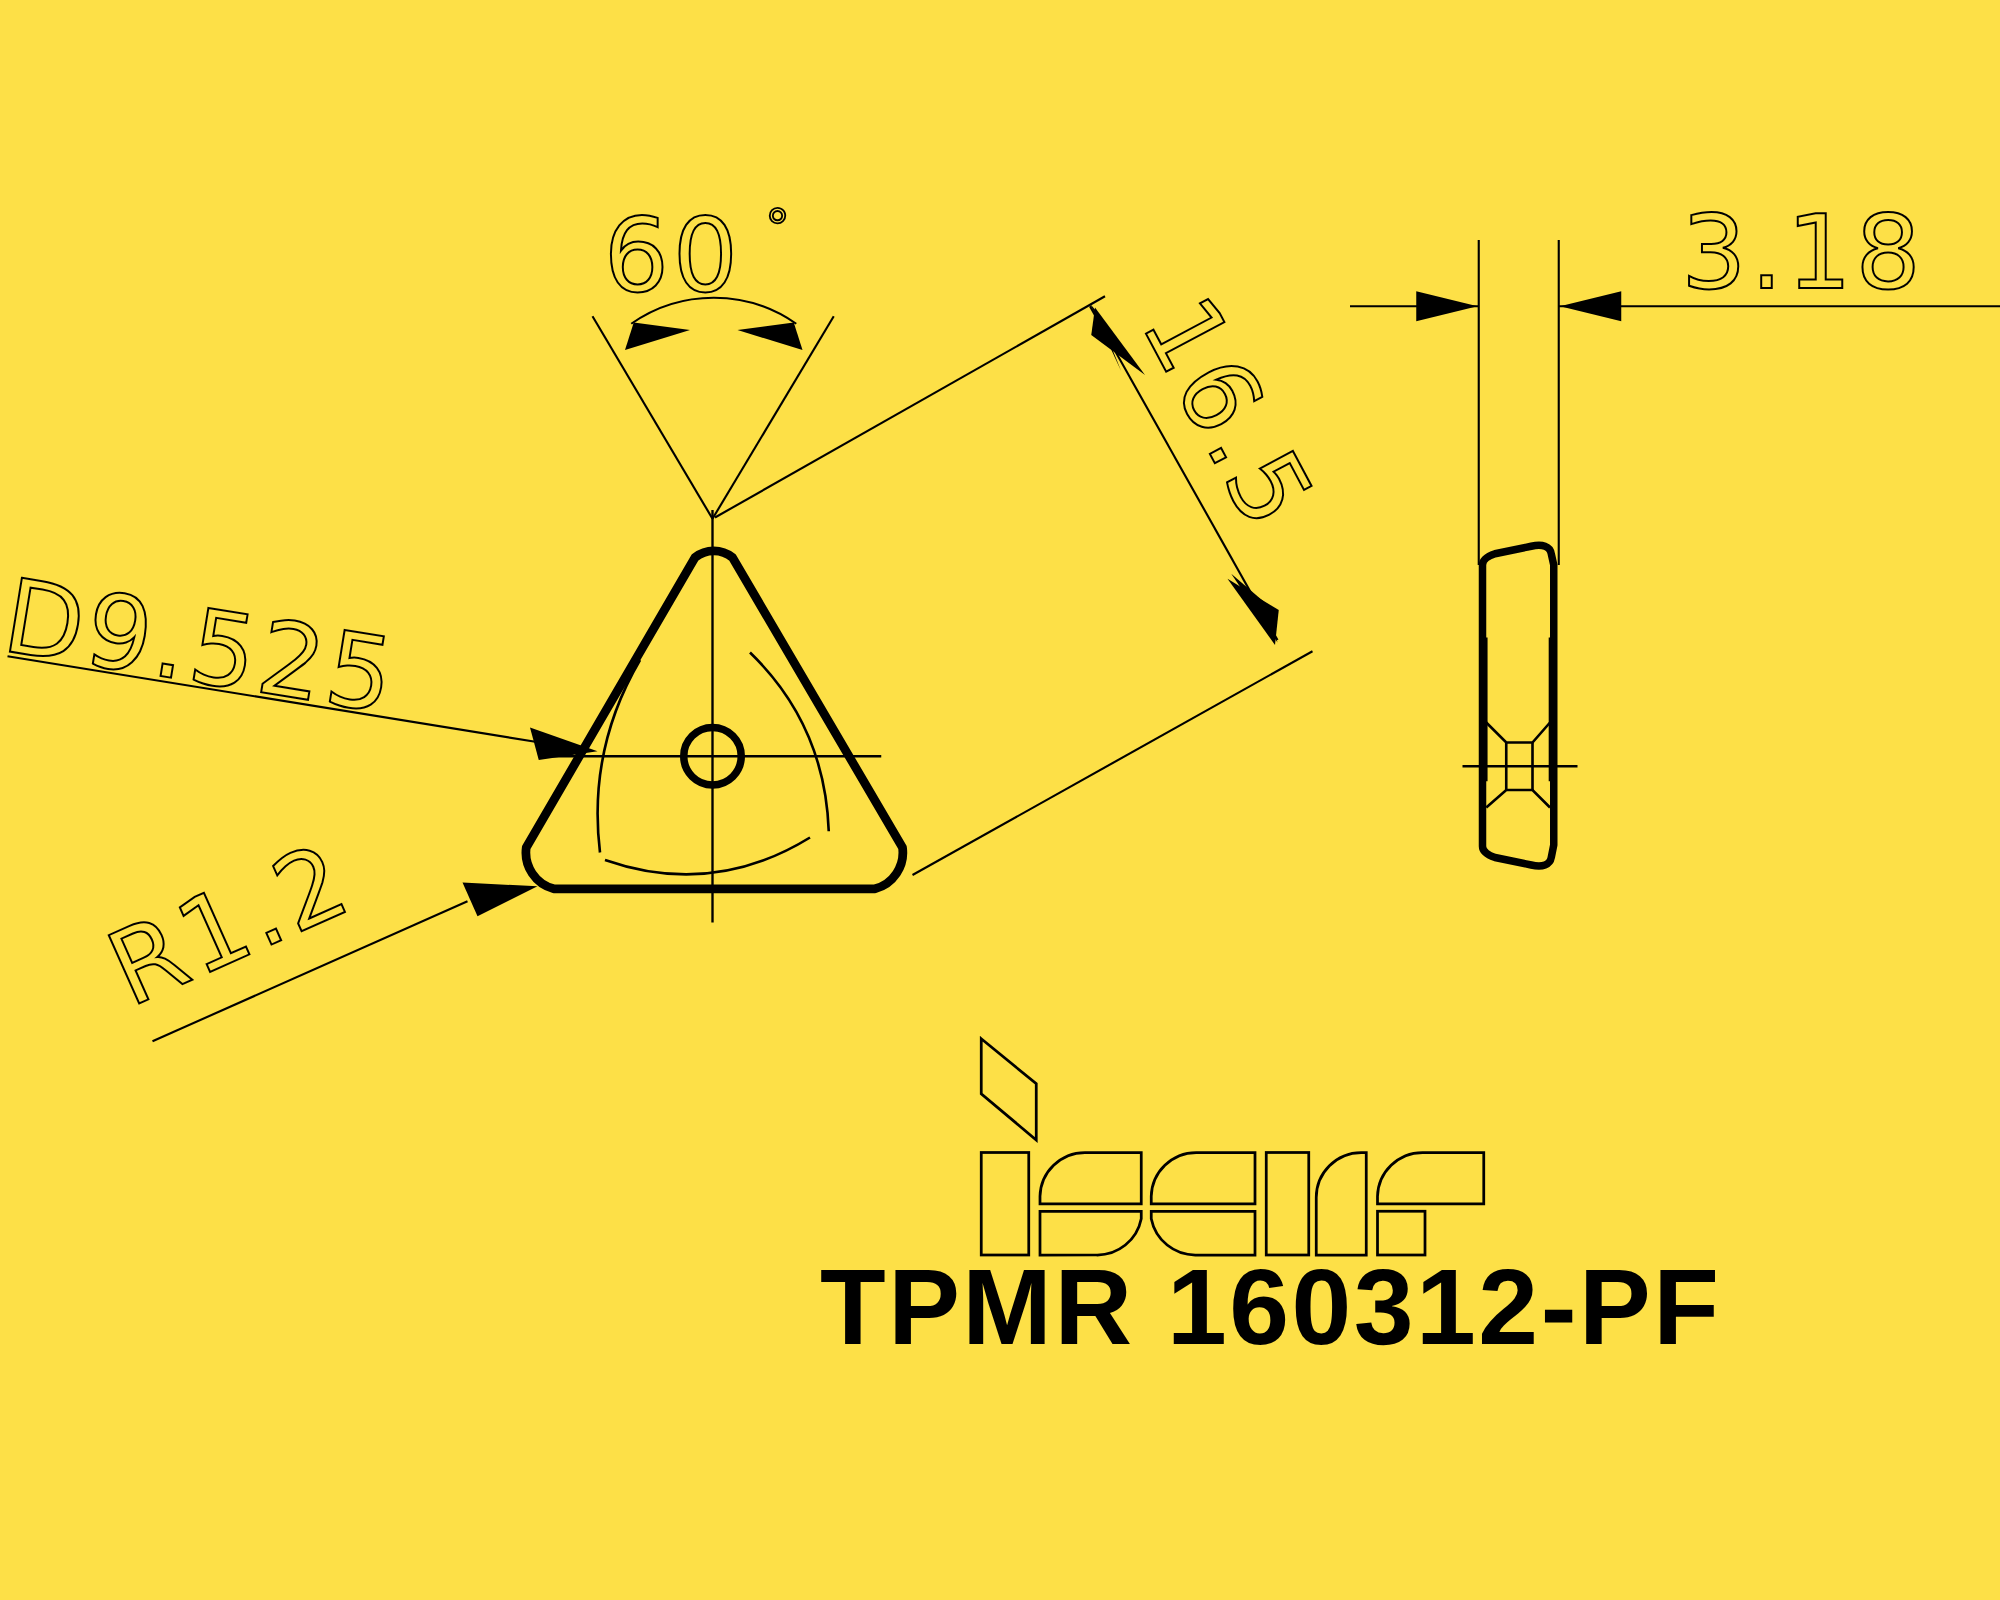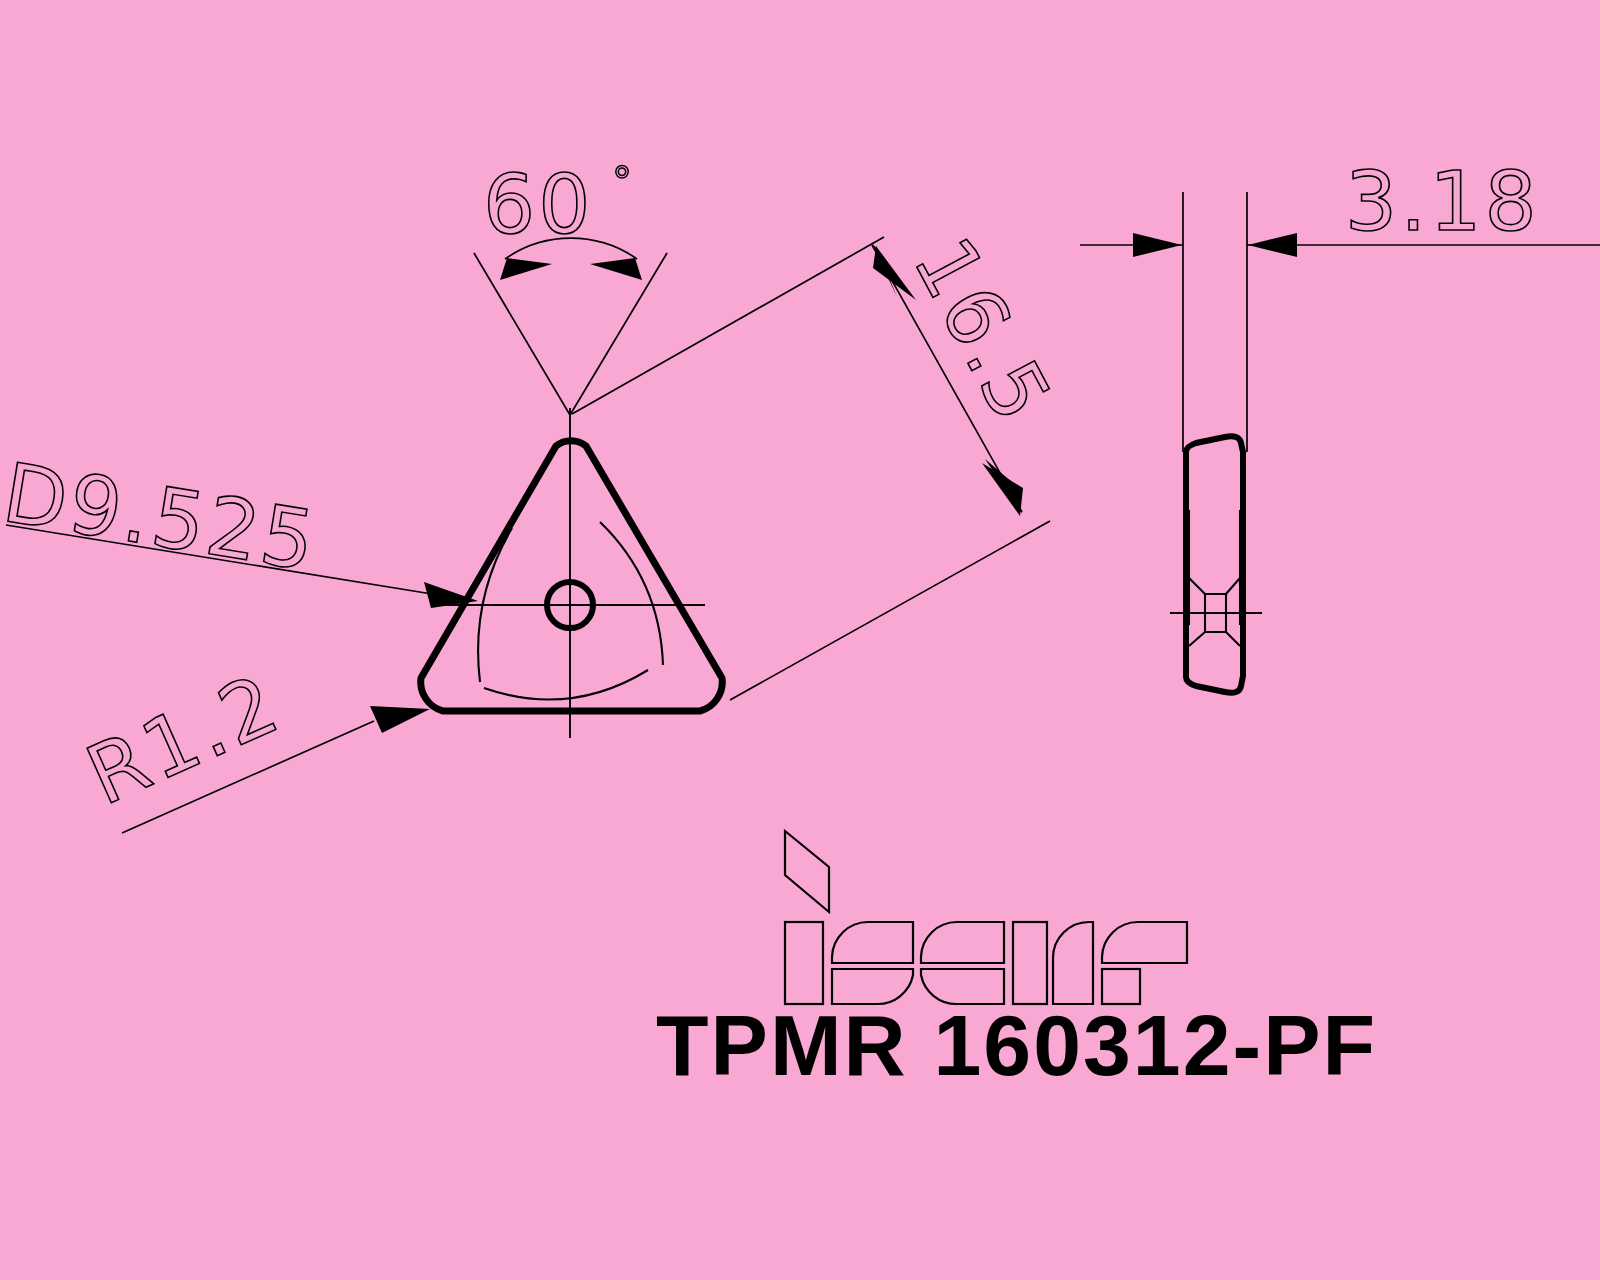--- a/index.html
+++ b/index.html
@@ -10,21 +10,21 @@
   body {
     width: 1600px;
     height: 1280px;
     overflow: hidden;
     font-family: "Liberation Sans", sans-serif;
   }
   #drawing-root {
     position: relative;
     width: 1600px;
     height: 1280px;
-    background: #f9a8d4;
+    background: #fde047;
   }
   svg#cad {
     position: absolute;
     top: 0;
     left: 0;
     width: 1600px;
     height: 1280px;
     display: block;
   }
   

